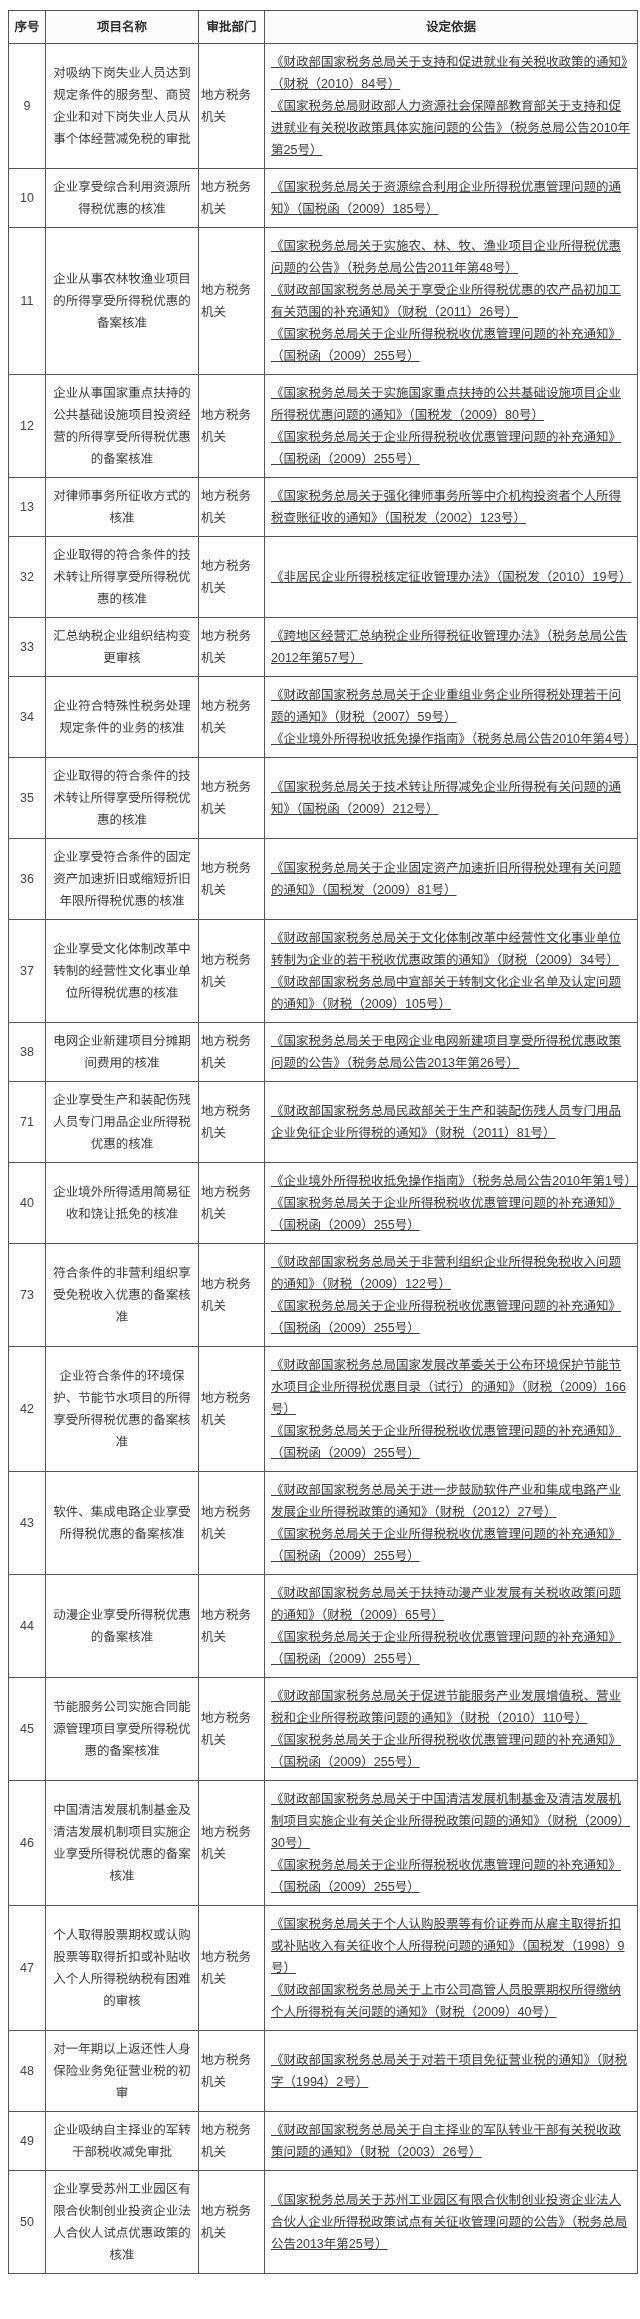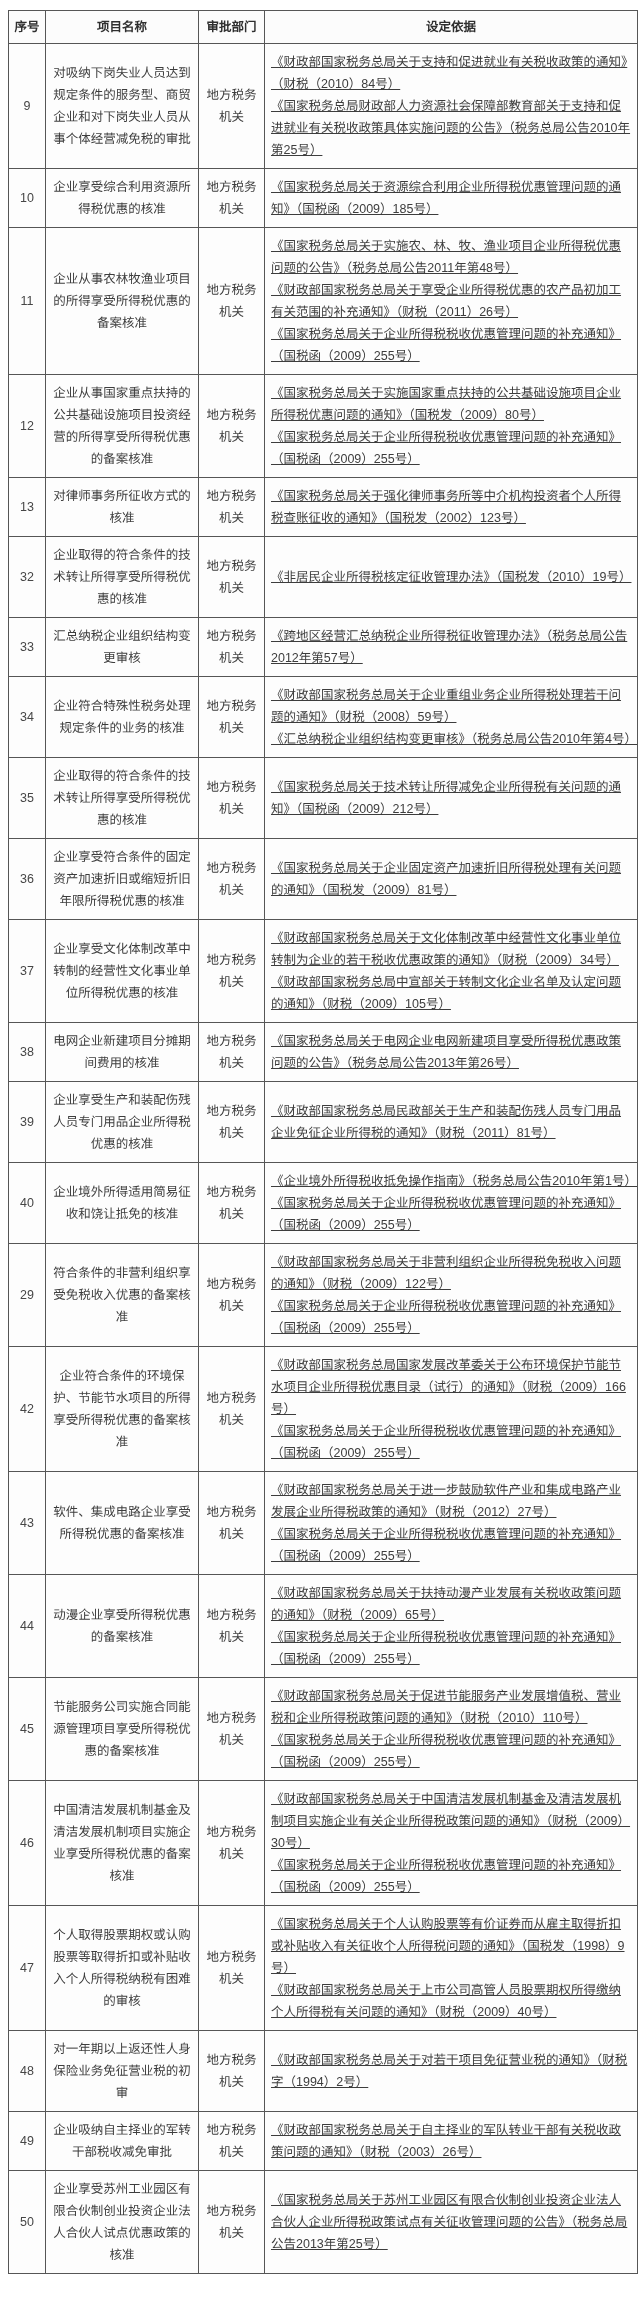--- a/index.html
+++ b/index.html
@@ -52,21 +52,21 @@
     text-align: center;
     padding: 2px 1px;
     color: #464646;
   }
   td.cell-name {
     padding: 7px 2px;
     text-align: center;
   }
   td.cell-dept {
     padding: 2px 2px;
-    text-align: center;
+    text-align: left;
   }
   td.cell-basis {
     padding: 7px 4px 7px 6px;
     text-align: left;
   }
   .basis-item {
     margin: 0;
     text-decoration: underline;
   }
 </style>
@@ -148,22 +148,22 @@
     <td class="cell-dept">地方税务机关</td>
     <td class="cell-basis">
             <div class="basis-item">《跨地区经营汇总纳税企业所得税征收管理办法》（税务总局公告2012年第57号）</div>
           </td>
   </tr>
         <tr>
     <td class="cell-no">34</td>
     <td class="cell-name">企业符合特殊性税务处理规定条件的业务的核准</td>
     <td class="cell-dept">地方税务机关</td>
     <td class="cell-basis">
-            <div class="basis-item">《财政部国家税务总局关于企业重组业务企业所得税处理若干问题的通知》（财税（2008）59号）</div>
-            <div class="basis-item">《汇总纳税企业组织结构变更审核》（税务总局公告2010年第4号）</div>
+            <div class="basis-item">《财政部国家税务总局关于企业重组业务企业所得税处理若干问题的通知》（财税（2007）59号）</div>
+            <div class="basis-item">《企业境外所得税收抵免操作指南》（税务总局公告2010年第4号）</div>
           </td>
   </tr>
         <tr>
     <td class="cell-no">35</td>
     <td class="cell-name">企业取得的符合条件的技术转让所得享受所得税优惠的核准</td>
     <td class="cell-dept">地方税务机关</td>
     <td class="cell-basis">
             <div class="basis-item">《国家税务总局关于技术转让所得减免企业所得税有关问题的通知》（国税函（2009）212号）</div>
           </td>
   </tr>
@@ -186,38 +186,38 @@
   </tr>
         <tr>
     <td class="cell-no">38</td>
     <td class="cell-name">电网企业新建项目分摊期间费用的核准</td>
     <td class="cell-dept">地方税务机关</td>
     <td class="cell-basis">
             <div class="basis-item">《国家税务总局关于电网企业电网新建项目享受所得税优惠政策问题的公告》（税务总局公告2013年第26号）</div>
           </td>
   </tr>
         <tr>
-    <td class="cell-no">39</td>
+    <td class="cell-no">71</td>
     <td class="cell-name">企业享受生产和装配伤残人员专门用品企业所得税优惠的核准</td>
     <td class="cell-dept">地方税务机关</td>
     <td class="cell-basis">
             <div class="basis-item">《财政部国家税务总局民政部关于生产和装配伤残人员专门用品企业免征企业所得税的通知》（财税（2011）81号）</div>
           </td>
   </tr>
         <tr>
     <td class="cell-no">40</td>
     <td class="cell-name">企业境外所得适用简易征收和饶让抵免的核准</td>
     <td class="cell-dept">地方税务机关</td>
     <td class="cell-basis">
             <div class="basis-item">《企业境外所得税收抵免操作指南》（税务总局公告2010年第1号）</div>
             <div class="basis-item">《国家税务总局关于企业所得税税收优惠管理问题的补充通知》（国税函（2009）255号）</div>
           </td>
   </tr>
         <tr>
-    <td class="cell-no">29</td>
+    <td class="cell-no">73</td>
     <td class="cell-name">符合条件的非营利组织享受免税收入优惠的备案核准</td>
     <td class="cell-dept">地方税务机关</td>
     <td class="cell-basis">
             <div class="basis-item">《财政部国家税务总局关于非营利组织企业所得税免税收入问题的通知》（财税（2009）122号）</div>
             <div class="basis-item">《国家税务总局关于企业所得税税收优惠管理问题的补充通知》（国税函（2009）255号）</div>
           </td>
   </tr>
         <tr>
     <td class="cell-no">42</td>
     <td class="cell-name">企业符合条件的环境保护、节能节水项目的所得享受所得税优惠的备案核准</td>

